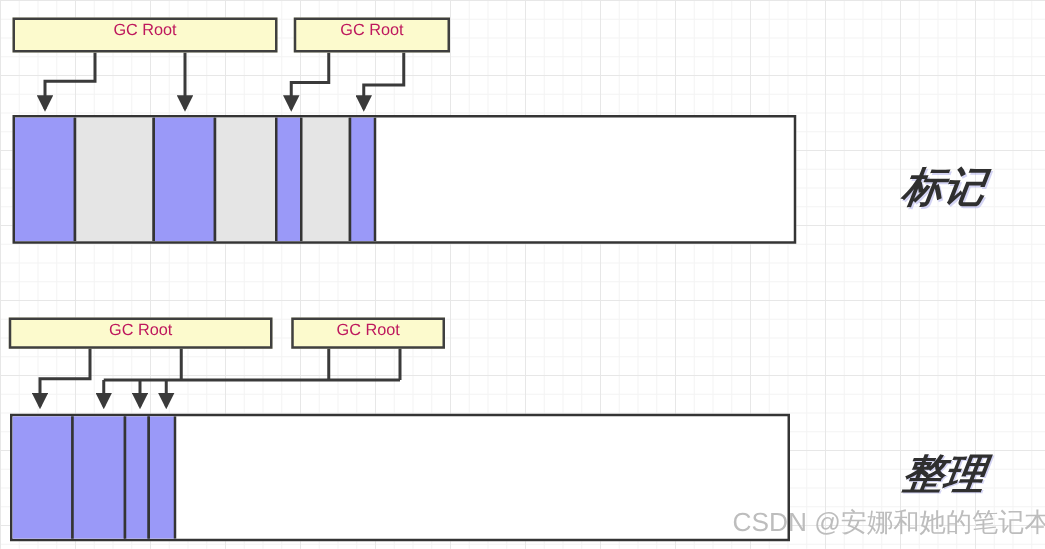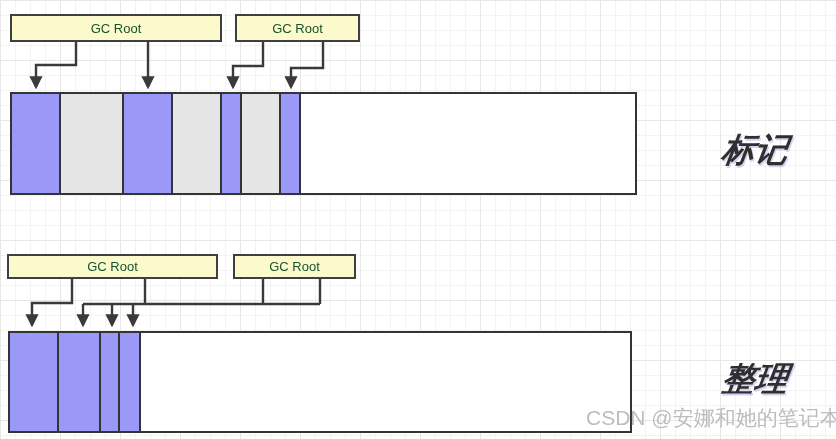--- a/index.html
+++ b/index.html
@@ -14,22 +14,22 @@
       linear-gradient(90deg, #e7e7e7 1px, transparent 1px),
       linear-gradient(#f3f3f3 1px, transparent 1px),
       linear-gradient(90deg, #f3f3f3 1px, transparent 1px);
     background-size:60px 60px,60px 60px,15px 15px,15px 15px;
   }
   .connectors{position:absolute;left:0;top:0;z-index:2;}
   .conn{stroke:#3a3a3a;stroke-width:2.4;fill:none;}
   .gc-root{
     position:absolute;z-index:3;box-sizing:border-box;
     background:#fcfacd;border:2px solid #3f3f3f;
-    display:flex;align-items:center;justify-content:center;
-    font-size:13px;color:#14532d;
+    display:flex;align-items:flex-start;justify-content:center;
+    font-size:13px;color:#be185d;
   }
   .gc-root-a{left:10px;top:14px;width:212px;height:28px;}
   .gc-root-b{left:235px;top:14px;width:125px;height:28px;}
   .gc-root-c{left:7px;top:254px;width:211px;height:25px;}
   .gc-root-d{left:233px;top:254px;width:123px;height:25px;}
   .memory-bar{
     position:absolute;z-index:1;box-sizing:border-box;
     background:#fff;border:2px solid #343434;overflow:hidden;
   }
   .bar-mark{left:10px;top:92px;width:627px;height:103px;}

